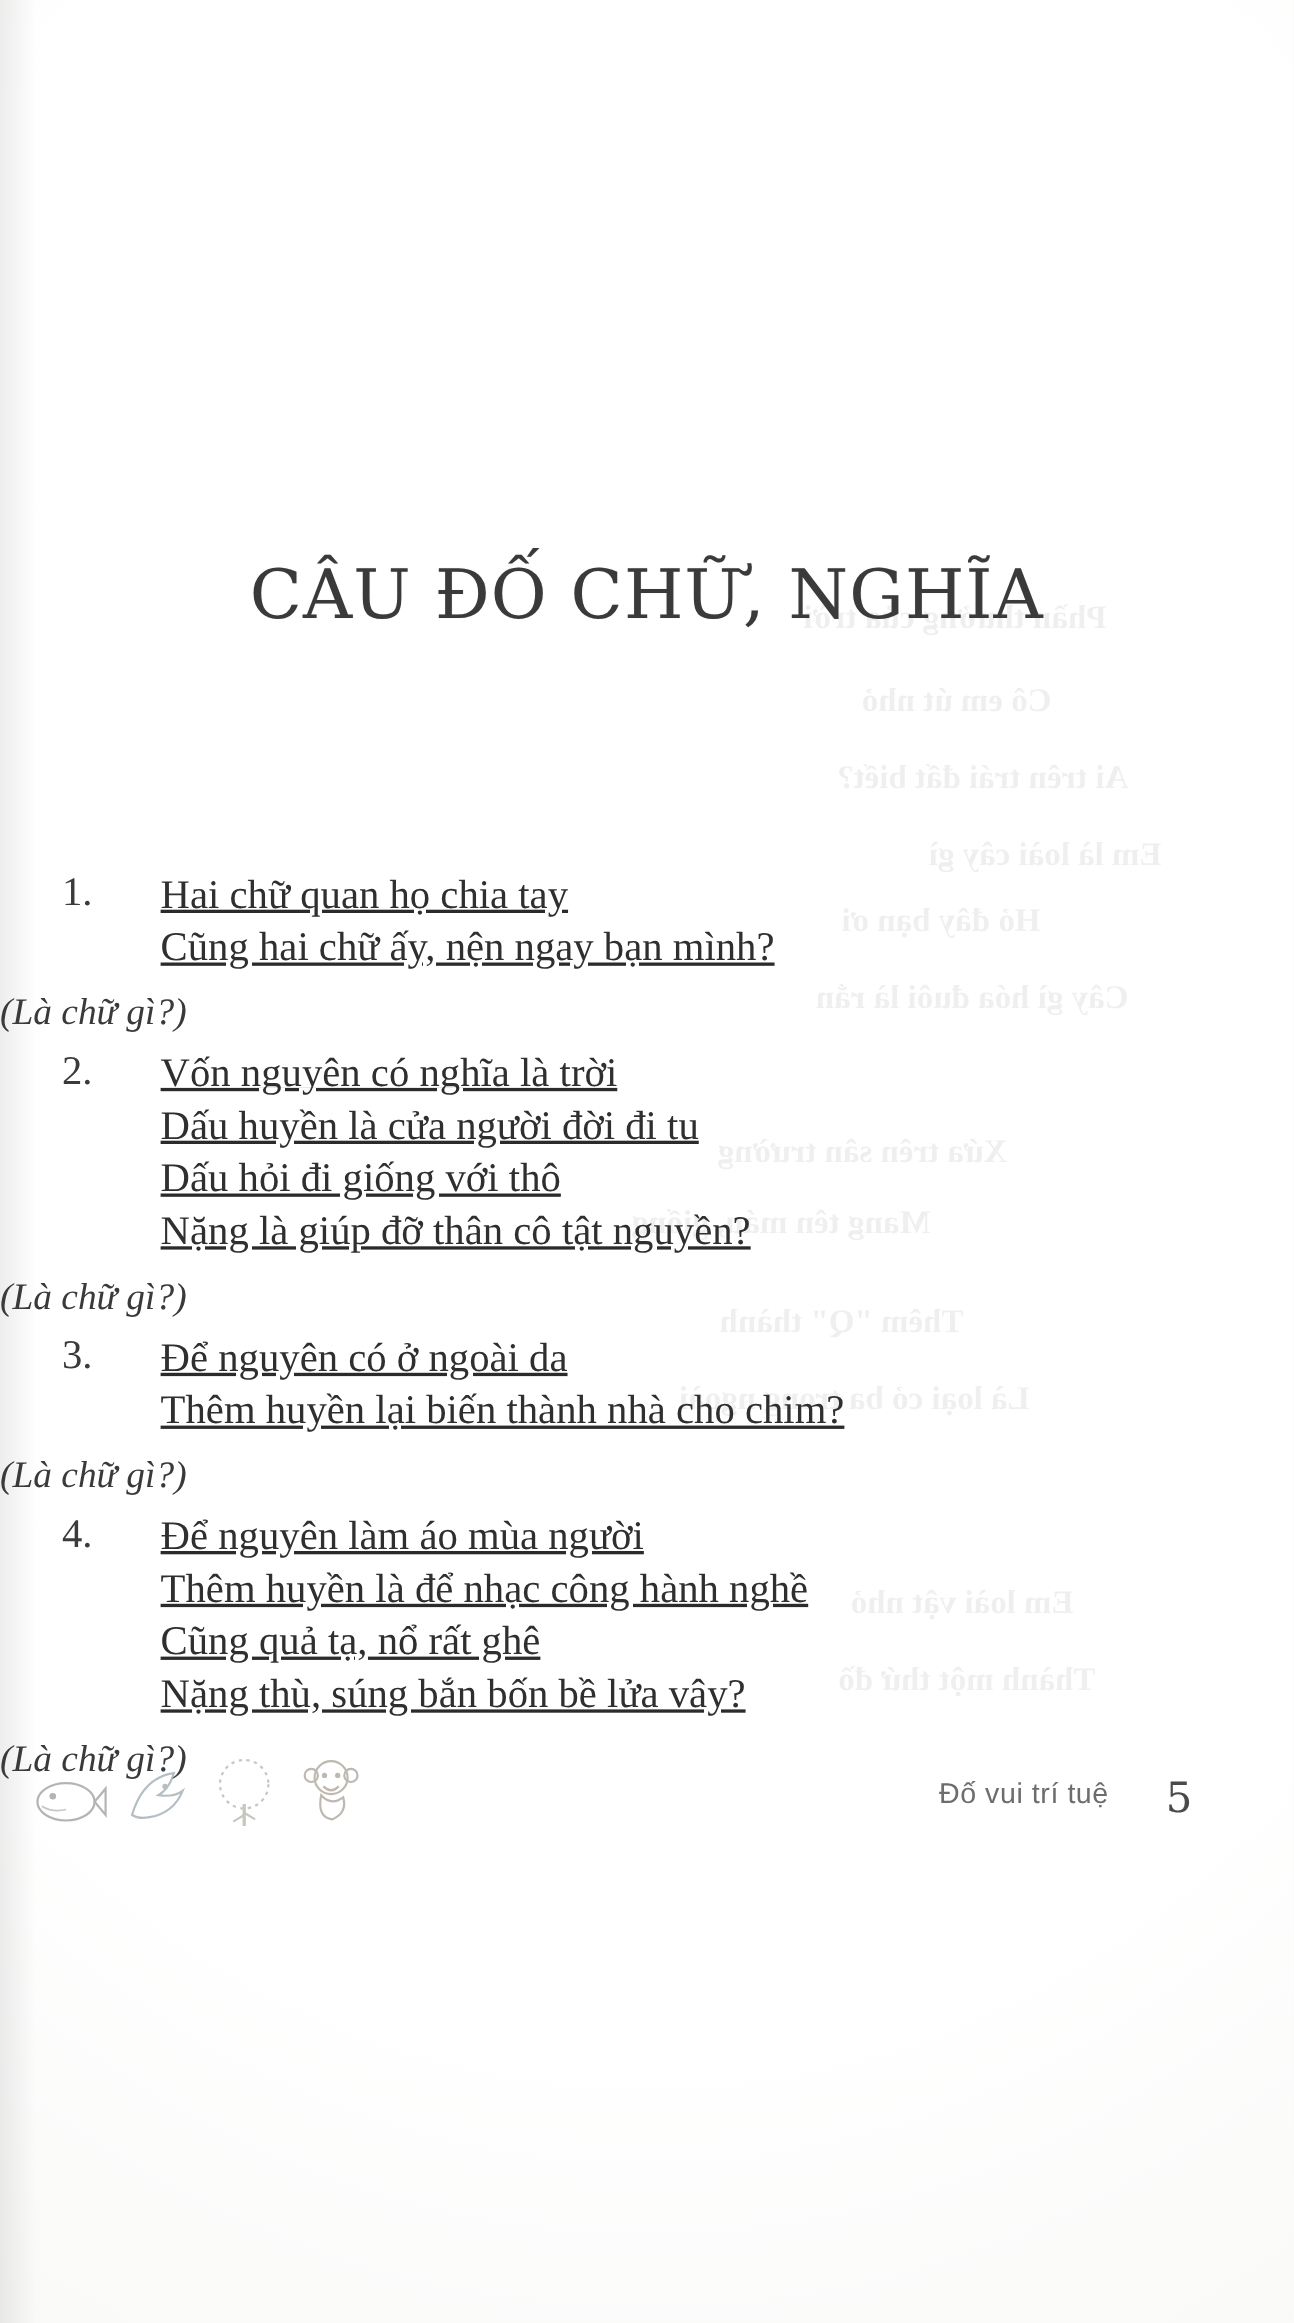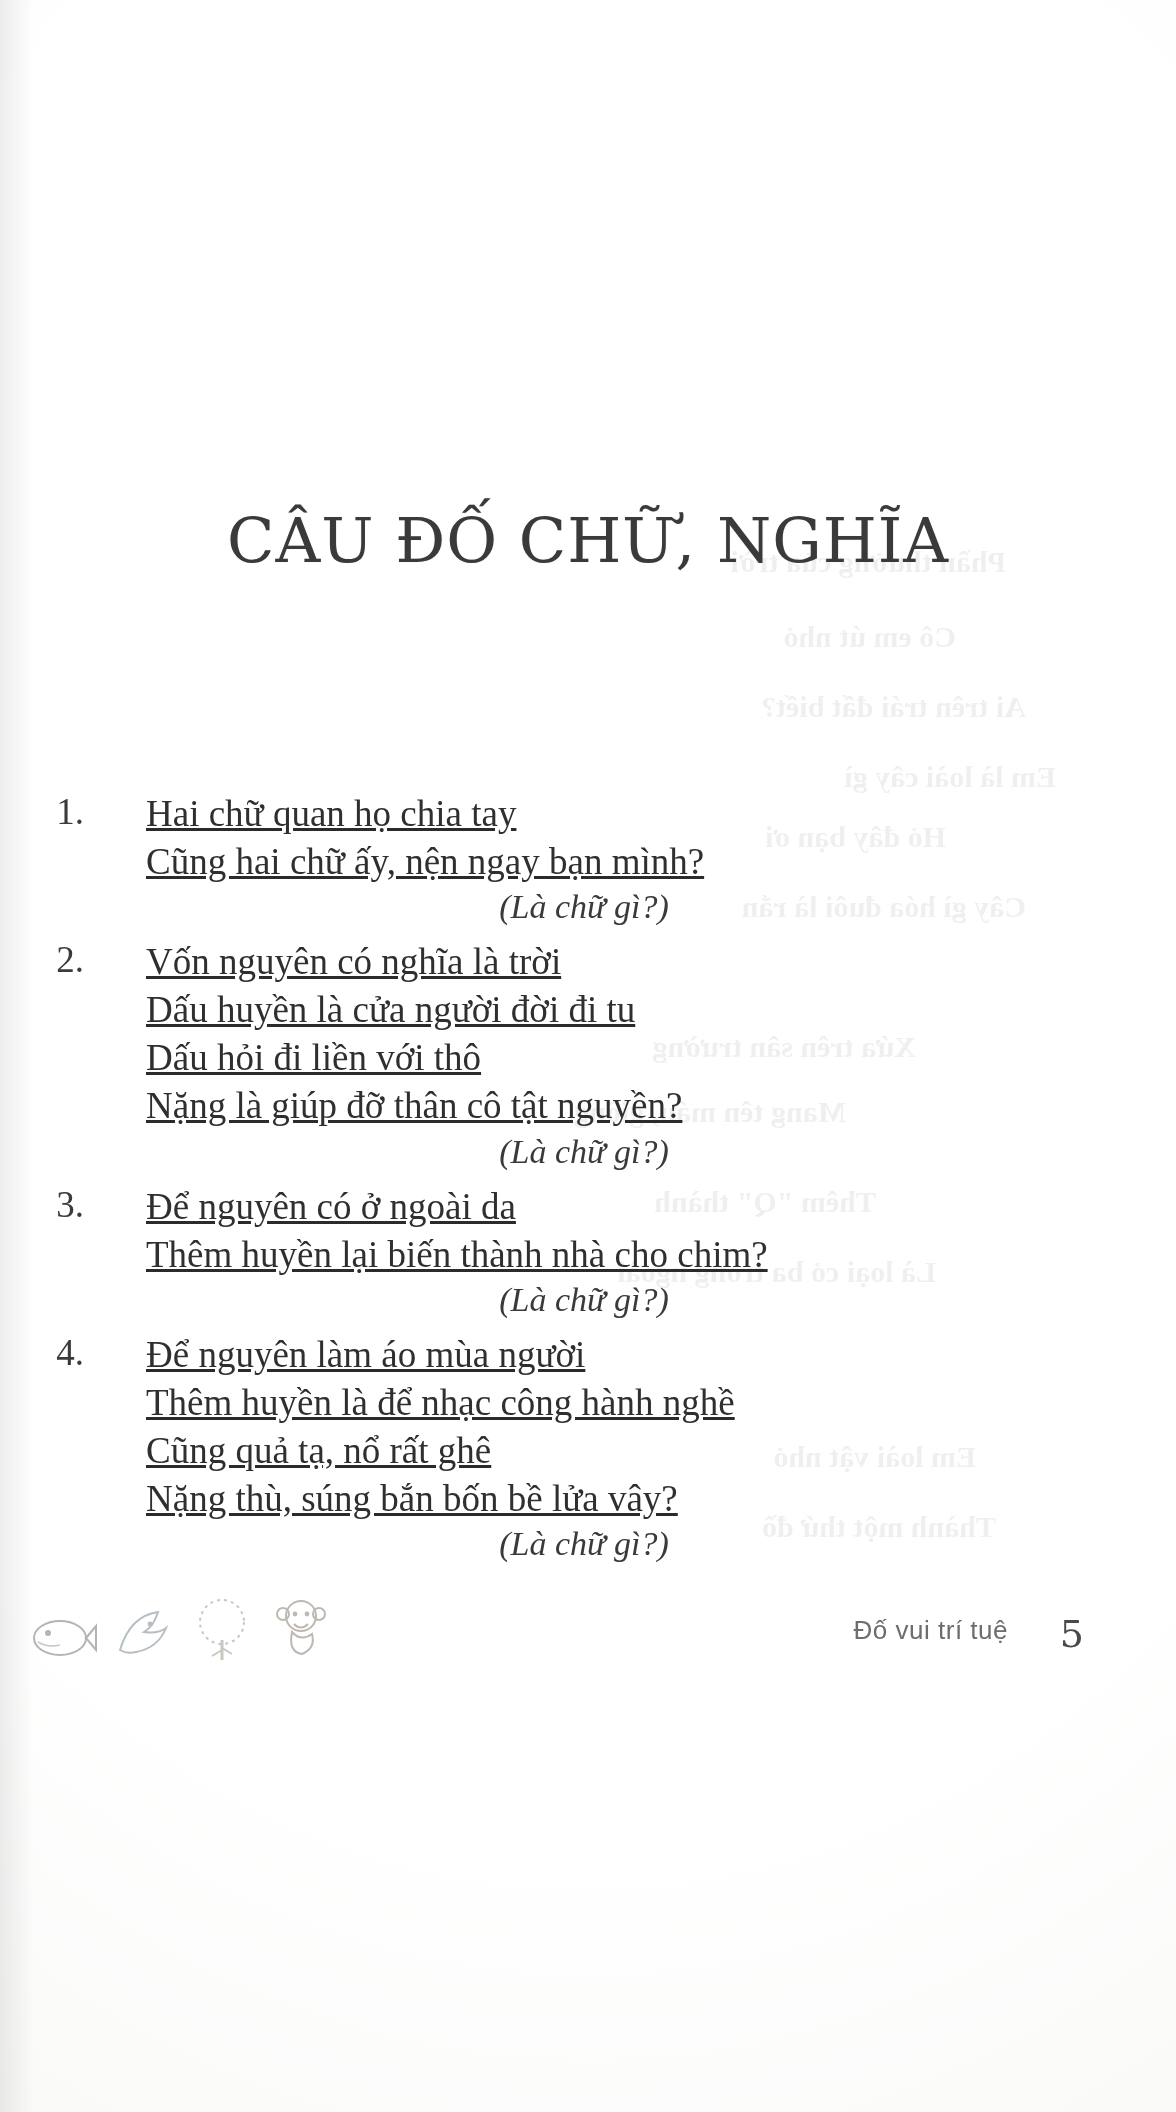--- a/index.html
+++ b/index.html
@@ -91,26 +91,26 @@
     margin-right: 120px;
     text-decoration: underline;
   }
   .line {
     font-size: 37px;
     line-height: 1.30;
     color: #2f2f2f;
     white-space: nowrap;
   }
   .answer-cue {
-    text-align: center;
+    text-align: left;
     font-style: italic;
     font-size: 34px;
     color: #3a3a3a;
     margin-right: 8px;
-    margin-top: 2px;
+    margin-top: 16px;
     margin-bottom: 12px;
   }
 
   .footer {
     position: absolute;
     left: 0;
     right: 0;
     bottom: 108px;
     height: 90px;
   }
@@ -186,21 +186,21 @@
         <div class="line">Cũng hai chữ ấy, nện ngay bạn mình?</div>
       </div>
       <div class="answer-cue">(Là chữ gì?)</div>
     </div>
 
     <div class="riddle">
       <div class="riddle-num">2.</div>
       <div class="lines">
         <div class="line">Vốn nguyên có nghĩa là trời</div>
         <div class="line">Dấu huyền là cửa người đời đi tu</div>
-        <div class="line">Dấu hỏi đi liền với thô</div>
+        <div class="line">Dấu hỏi đi giống với thô</div>
         <div class="line">Nặng là giúp đỡ thân cô tật nguyền?</div>
       </div>
       <div class="answer-cue">(Là chữ gì?)</div>
     </div>
 
     <div class="riddle">
       <div class="riddle-num">3.</div>
       <div class="lines">
         <div class="line">Để nguyên có ở ngoài da</div>
         <div class="line">Thêm huyền lại biến thành nhà cho chim?</div>

